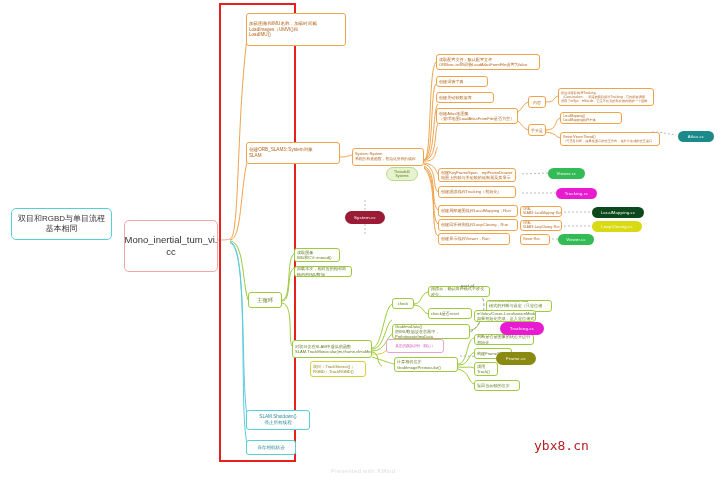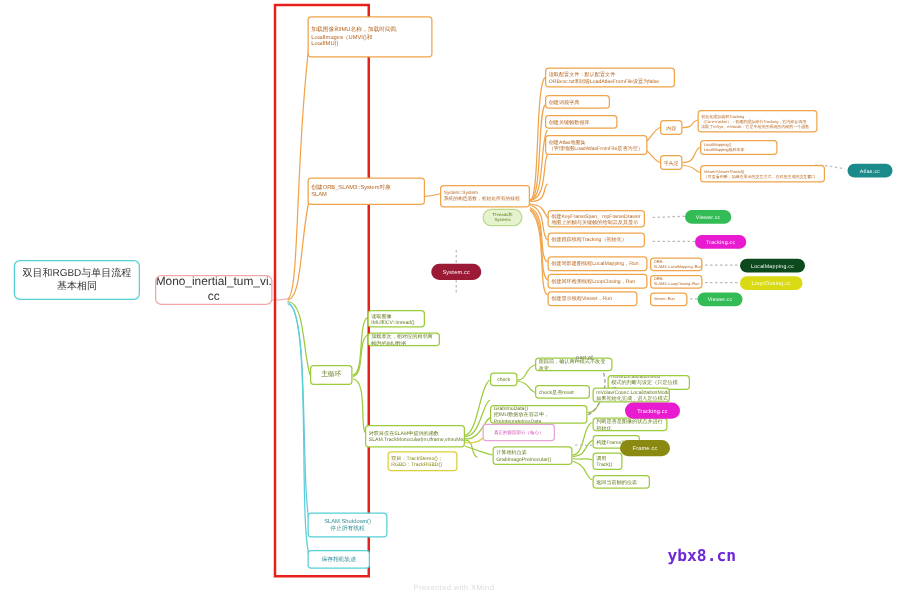--- a/index.html
+++ b/index.html
@@ -31,22 +31,22 @@
   .n-greenfill{background:#e6f3cf;border:1px solid #bcd98a;border-radius:3px;
           color:#5e7a1c;font-size:4px;padding:2px;}
 
   
   .pill{position:absolute;border-radius:9px;display:flex;align-items:center;
         justify-content:center;color:#fff;font-size:5px;letter-spacing:.2px;
         box-sizing:border-box;text-align:center;}
 
   .redbox{position:absolute;border:2px solid #e8201c;background:transparent;}
   .wm{position:absolute;color:#dcdcdc;font-size:6px;letter-spacing:.3px;}
-  .wm2{position:absolute;color:#6d28d9;font-size:13px;
-       font-family:"DejaVu Sans Mono","Liberation Mono",monospace;font-weight:bold;}
+  .wm2{position:absolute;color:#b91c1c;font-size:13px;
+       font-family:"DejaVu Sans Mono","Liberation Mono",monospace;}
 </style>
 </head>
 <body>
 
 <div id="canvas">
 
   <svg class="links" viewBox="0 0 721 483">
     <g fill="none" stroke-width="1">
 
       <path d="M218,240 C224,240 226,240 230,239" stroke="#f3a6a6"></path>
@@ -113,21 +113,21 @@
       <path d="M494,354 L496,356" stroke="#bbbbbb" stroke-dasharray="2,2"></path>
       <path d="M460,356 L496,357" stroke="#bbbbbb" stroke-dasharray="2,2"></path>
     </g>
   </svg>
 
   <div class="redbox" style="left:219px;top:3px;width:73px;height:455px;"></div>
 
   <div class="node n-cyan" style="left:11px;top:208px;width:101px;height:32px;">双目和RGBD与单目流程
 基本相同</div>
 
-  <div class="node n-root" style="left:124px;top:220px;width:94px;height:24px;">Mono_inertial_tum_vi.
+  <div class="node n-root" style="left:124px;top:220px;width:94px;height:52px;">Mono_inertial_tum_vi.
 cc</div>
 
   <div class="node n-orange" style="left:246px;top:13px;width:100px;height:33px;font-size:4.6px;">加载图像和IMU名称，加载时间戳
 LoadImages（UMVI()和
 LoadIMU()</div>
 
   <div class="node n-orange" style="left:246px;top:142px;width:94px;height:22px;font-size:4.6px;">创建ORB_SLAM3::System对象
 SLAM</div>
 
   <div class="node n-green" style="left:248px;top:292px;width:34px;height:16px;font-size:5.4px;

